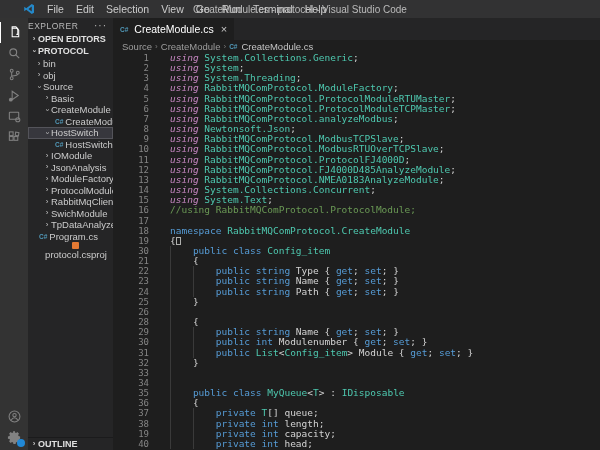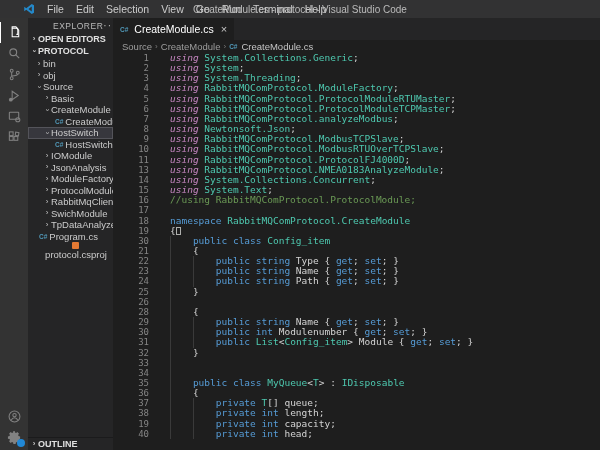--- a/index.html
+++ b/index.html
@@ -28,21 +28,21 @@
   .ab-bottom { position:absolute; bottom:2px; left:0; width:28px; display:flex;
                flex-direction:column; align-items:center; }
   .badge-dot { position:absolute; right:3px; bottom:1px; width:8px; height:8px;
                border-radius:50%; background:#2188d6; color:#fff; font-size:6px;
                line-height:8px; text-align:center; }
 
   
   .sidebar { width:85px; background:#252526; color:#cccccc; position:relative;
              overflow:hidden; }
   .sb-title { display:flex; justify-content:space-between; align-items:center;
-              height:15px; padding:0 6px 0 25px; }
+              height:15px; padding:0 6px 0 0; }
   .sb-title .lbl { font-size:8.5px; letter-spacing:.5px; color:#b8b8b8; }
   .sb-title .dots { font-size:10px; color:#b8b8b8; letter-spacing:1px; }
   .sb-sect { display:flex; align-items:center; height:12px; font-size:9px;
              font-weight:bold; color:#e0e0e0; padding-left:2px; }
   .tree { margin-top:1px; }
   .trow { display:flex; align-items:center; height:11.5px; font-size:9.5px;
           white-space:nowrap; cursor:default; }
   .trow.sel { background:#37373d; outline:1px solid #54545a; outline-offset:-1px; }
   .chev { width:8px; flex:0 0 auto; font-size:8px; color:#c5c5c5; text-align:center;
           line-height:8px; }
@@ -277,20 +277,21 @@
         <div class="line"><span class="ln">2</span><span class="ct"><span class="tk-k">using </span><span class="tk-t">System</span><span class="tk-w">;</span></span></div>
         <div class="line"><span class="ln">3</span><span class="ct"><span class="tk-k">using </span><span class="tk-t">System.Threading</span><span class="tk-w">;</span></span></div>
         <div class="line"><span class="ln">4</span><span class="ct"><span class="tk-k">using </span><span class="tk-t">RabbitMQComProtocol.ModuleFactory</span><span class="tk-w">;</span></span></div>
         <div class="line"><span class="ln">5</span><span class="ct"><span class="tk-k">using </span><span class="tk-t">RabbitMQComProtocol.ProtocolModuleRTUMaster</span><span class="tk-w">;</span></span></div>
         <div class="line"><span class="ln">6</span><span class="ct"><span class="tk-k">using </span><span class="tk-t">RabbitMQComProtocol.ProtocolModuleTCPMaster</span><span class="tk-w">;</span></span></div>
         <div class="line"><span class="ln">7</span><span class="ct"><span class="tk-k">using </span><span class="tk-t">RabbitMQComProtocol.analyzeModbus</span><span class="tk-w">;</span></span></div>
         <div class="line"><span class="ln">8</span><span class="ct"><span class="tk-k">using </span><span class="tk-t">Newtonsoft.Json</span><span class="tk-w">;</span></span></div>
         <div class="line"><span class="ln">9</span><span class="ct"><span class="tk-k">using </span><span class="tk-t">RabbitMQComProtocol.ModbusTCPSlave</span><span class="tk-w">;</span></span></div>
         <div class="line"><span class="ln">10</span><span class="ct"><span class="tk-k">using </span><span class="tk-t">RabbitMQComProtocol.ModbusRTUOverTCPSlave</span><span class="tk-w">;</span></span></div>
         <div class="line"><span class="ln">11</span><span class="ct"><span class="tk-k">using </span><span class="tk-t">RabbitMQComProtocol.ProtocolFJ4000D</span><span class="tk-w">;</span></span></div>
+        <div class="line"><span class="ln">12</span><span class="ct"><span class="tk-k">using </span><span class="tk-t">RabbitMQComProtocol.FJ4000D485AnalyzeModule</span><span class="tk-w">;</span></span></div>
         <div class="line"><span class="ln">13</span><span class="ct"><span class="tk-k">using </span><span class="tk-t">RabbitMQComProtocol.NMEA0183AnalyzeModule</span><span class="tk-w">;</span></span></div>
         <div class="line"><span class="ln">14</span><span class="ct"><span class="tk-k">using </span><span class="tk-t">System.Collections.Concurrent</span><span class="tk-w">;</span></span></div>
         <div class="line"><span class="ln">15</span><span class="ct"><span class="tk-k">using </span><span class="tk-t">System.Text</span><span class="tk-w">;</span></span></div>
         <div class="line"><span class="ln">16</span><span class="ct"><span class="tk-c">//using RabbitMQComProtocol.ProtocolModule;</span></span></div>
         <div class="line"><span class="ln">17</span><span class="ct"></span></div>
         <div class="line"><span class="ln">18</span><span class="ct"><span class="tk-b">namespace </span><span class="tk-t">RabbitMQComProtocol.CreateModule</span></span></div>
         <div class="line"><span class="ln">19</span><span class="ct"><span class="tk-w">{</span><span class="cursor"></span></span></div>
         <div class="line"><span class="ln">30</span><span class="ct"><i class="gd" style="left: 21px;"></i><span class="tk-w">    </span><span class="tk-b">public class </span><span class="tk-t">Config_item</span></span></div>
         <div class="line"><span class="ln">21</span><span class="ct"><i class="gd" style="left: 21px;"></i><span class="tk-w">    {</span></span></div>
         <div class="line"><span class="ln">22</span><span class="ct"><i class="gd" style="left: 21px;"></i><i class="gd" style="left: 43.88px;"></i><span class="tk-w">        </span><span class="tk-b">public string </span><span class="tk-w">Type { </span><span class="tk-b">get</span><span class="tk-w">; </span><span class="tk-b">set</span><span class="tk-w">; }</span></span></div>

